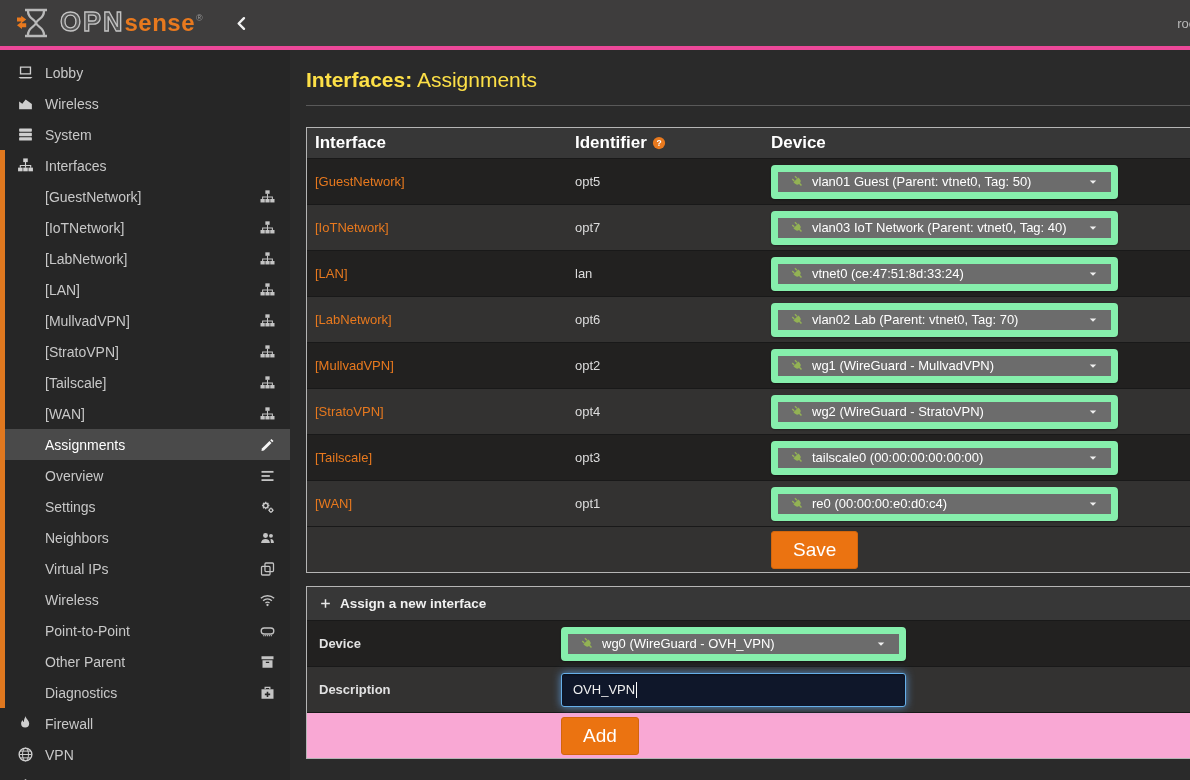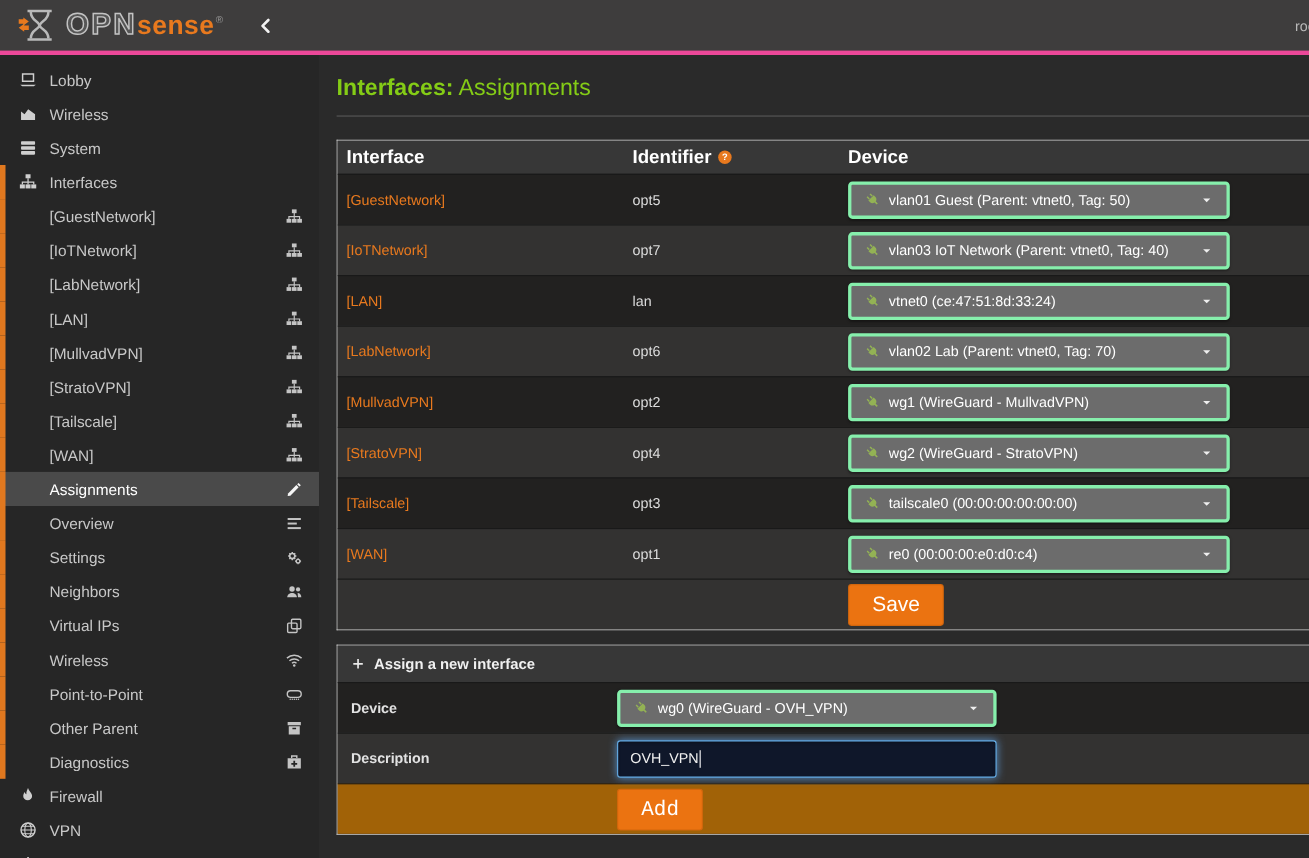--- a/index.html
+++ b/index.html
@@ -28,56 +28,56 @@
   .side-item .lbl{flex:1;white-space:nowrap;overflow:hidden;}
   .side-item .right-ic{width:17px;height:16px;color:#c4c4c4;flex:none;}
   .side-item.sub{padding-left:45px;}
   .side-item.active{background:#4a4a4a;color:#fff;}
   .side-item.active .right-ic{color:#f5f5f5;}
   .side-item.in-section::before{content:"";position:absolute;left:0;top:0;bottom:0;width:5px;background:#e0781f;}
 
   
   .content{position:absolute;left:290px;top:50px;right:0;bottom:0;background:#2a2a2a;
            padding-left:16px;box-sizing:border-box;}
-  .page-title{margin:18px 0 13px;font-size:21px;line-height:24px;color:#84cc16;font-weight:normal;}
+  .page-title{margin:18px 0 13px;font-size:21px;line-height:24px;color:#fde047;font-weight:normal;}
   .page-title .t-prefix{font-weight:bold;}
   .title-rule{border:none;border-top:1px solid #595959;margin:0 0 0 0;}
 
   
   .table-panel{margin-top:21px;border:1px solid #b5b5b5;border-right:none;box-sizing:border-box;}
   .thead,.trow{display:grid;grid-template-columns:260px 196px 1fr;align-items:center;}
   .thead{height:30px;background:#373737;color:#fff;font-size:17px;font-weight:bold;}
   .th{padding-left:8px;display:flex;align-items:center;gap:5px;}
   .trow{height:45px;border-top:1px solid #191919;}
   .trow.dark{background:#222120;}
   .trow.light{background:#333231;}
   .td{padding-left:8px;font-size:13px;color:#dcdcdc;}
   .iface-link{color:#e8791e;text-decoration:none;cursor:pointer;}
   .help{color:#e8791e;}
 
   
   .select{display:flex;align-items:center;width:347px;height:34px;box-sizing:border-box;
-          background:#6c6c6c;border:3px solid #86efac;border-radius:4px;padding:0 12px;
+          background:#6c6c6c;border:7px solid #86efac;border-radius:4px;padding:0 12px;
           color:#fff;font-size:13px;cursor:pointer;box-shadow:0 1px 2px rgba(0,0,0,.35);}
   .select .plug{width:15px;height:15px;color:#93b254;margin-right:7px;flex:none;}
   .select .stext{flex:1;white-space:nowrap;overflow:hidden;}
   .select .caret{width:12px;height:12px;color:#efefef;flex:none;}
 
   .btn{background:#eb7311;border:1px solid #d2660d;border-radius:3px;color:#fff;
        font-size:19px;font-family:inherit;padding:7px 21px;cursor:pointer;}
 
   
   .assign-panel{margin-top:13px;border:1px solid #b5b5b5;border-right:none;box-sizing:border-box;}
   .panel-head{height:33px;background:#373737;display:flex;align-items:center;gap:8px;
               padding-left:12px;color:#f0f0f0;font-size:13.5px;font-weight:bold;}
   .panel-head .plus{width:13px;height:13px;color:#e9e9e9;}
   .prow{display:grid;grid-template-columns:254px 1fr;align-items:center;height:45px;border-top:1px solid #191919;}
   .prow.dark{background:#222120;}
   .prow.light{background:#333231;}
-  .prow.mid{background:#a16207;font-family:Liberation Mono, monospace;}
+  .prow.mid{background:#f9a8d4;}
   .plabel{padding-left:12px;font-size:13px;font-weight:bold;color:#e2e2e2;}
   .pfield{display:flex;align-items:center;}
   .pfield .select{width:345px;}
   .text-input{width:345px;height:34px;box-sizing:border-box;background:#0f172a;
               border:1px solid #66afe9;border-radius:3px;display:flex;align-items:center;
               padding:0 11px;color:#efefef;font-size:13px;cursor:text;
               box-shadow:0 0 8px rgba(92,158,226,.85), inset 0 1px 2px rgba(0,0,0,.4);}
   .caret-bar{width:1px;height:16px;background:#fff;margin-left:1px;}
 </style>
 </head>

